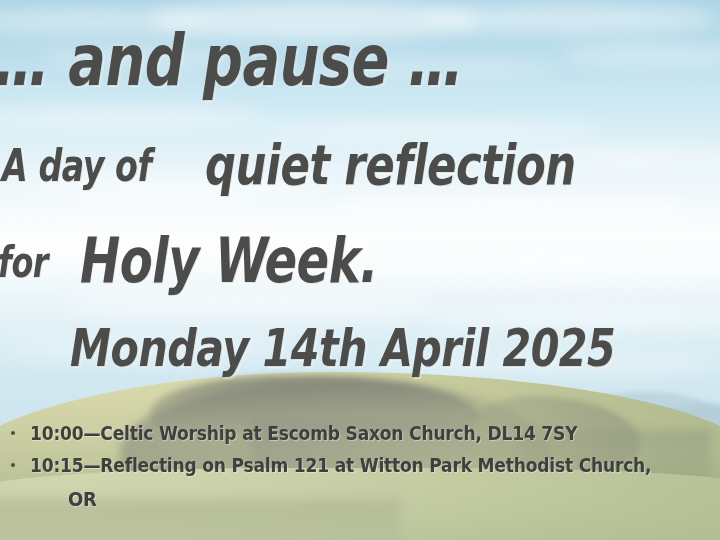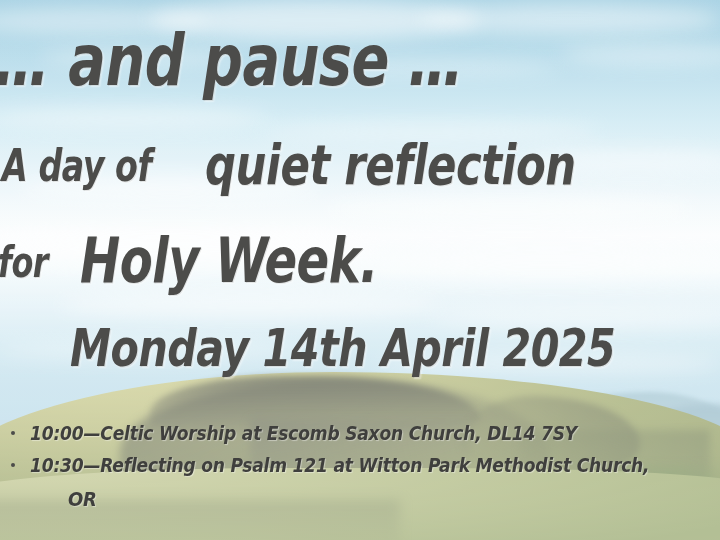--- a/index.html
+++ b/index.html
@@ -240,21 +240,20 @@
     position: absolute;
     left: 3px;
     top: 11px;
     width: 4px;
     height: 4px;
     background: #4c4c4a;
     border-radius: 50%;
   }
   .bullet-text, .cont-text, .or-text {
     font-family: "DejaVu Sans Condensed", "Liberation Sans Narrow", "Liberation Sans", sans-serif;
-    font-style: italic;
     font-weight: bold;
     font-size: 19px;
     line-height: 26px;
     color: #3f3f3d;
     text-shadow: 1px 1px 1px rgba(255,255,255,.40);
     letter-spacing: -0.2px;
     white-space: nowrap;
     display: block;
   }
   .cont-row { padding-left: 22px; margin-top: 2px; }
@@ -323,21 +322,21 @@
 
     <div class="bullets">
 
       <div class="bullet-row">
         <span class="dot"></span>
         <span class="bullet-text">10:00—Celtic Worship at Escomb Saxon Church, DL14 7SY</span>
       </div>
 
       <div class="bullet-row">
         <span class="dot"></span>
-        <span class="bullet-text">10:30—Reflecting on Psalm 121 at Witton Park Methodist Church,</span>
+        <span class="bullet-text">10:15—Reflecting on Psalm 121 at Witton Park Methodist Church,</span>
       </div>
 
 
       <div class="or-row">
         <span class="or-text">OR</span>
       </div>
 
     </div>
   </div>
 </div>

